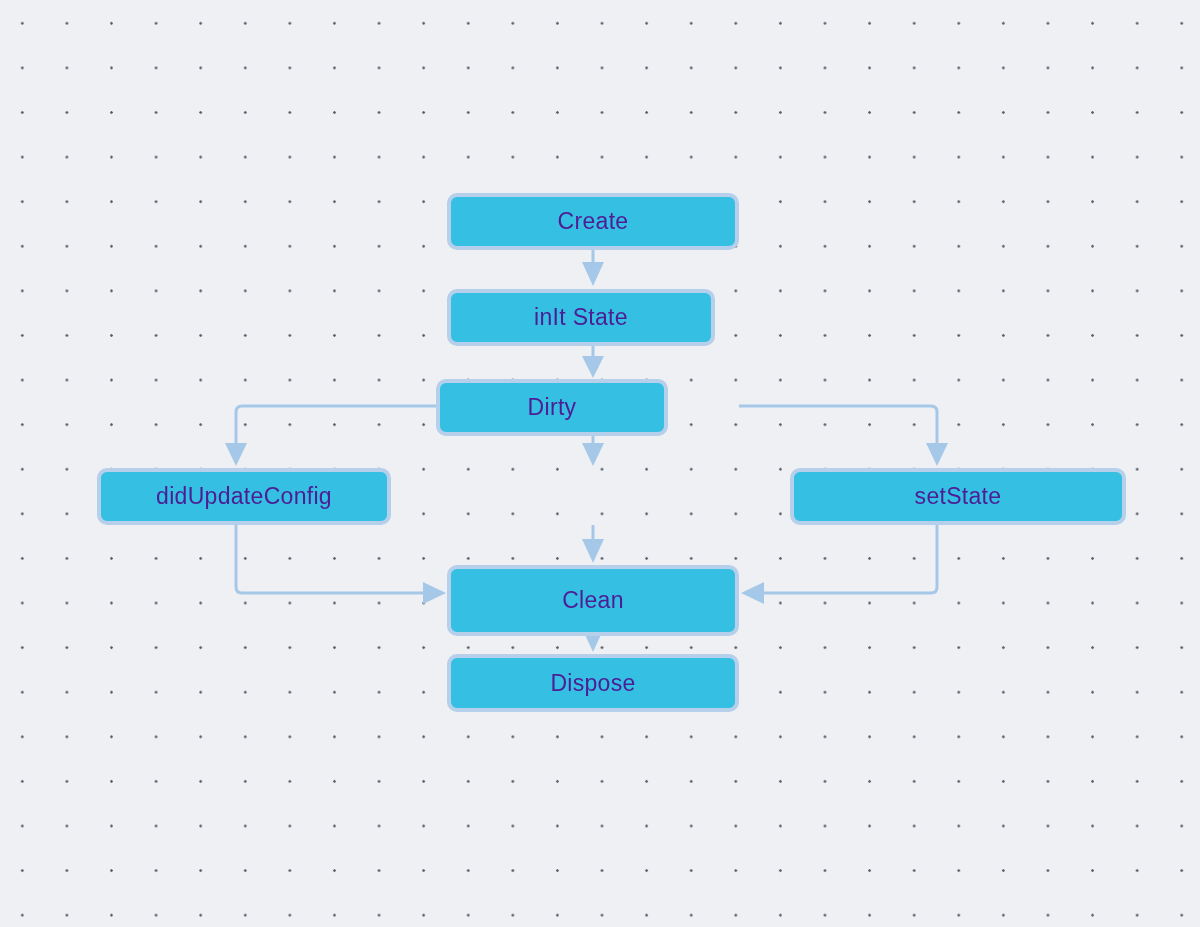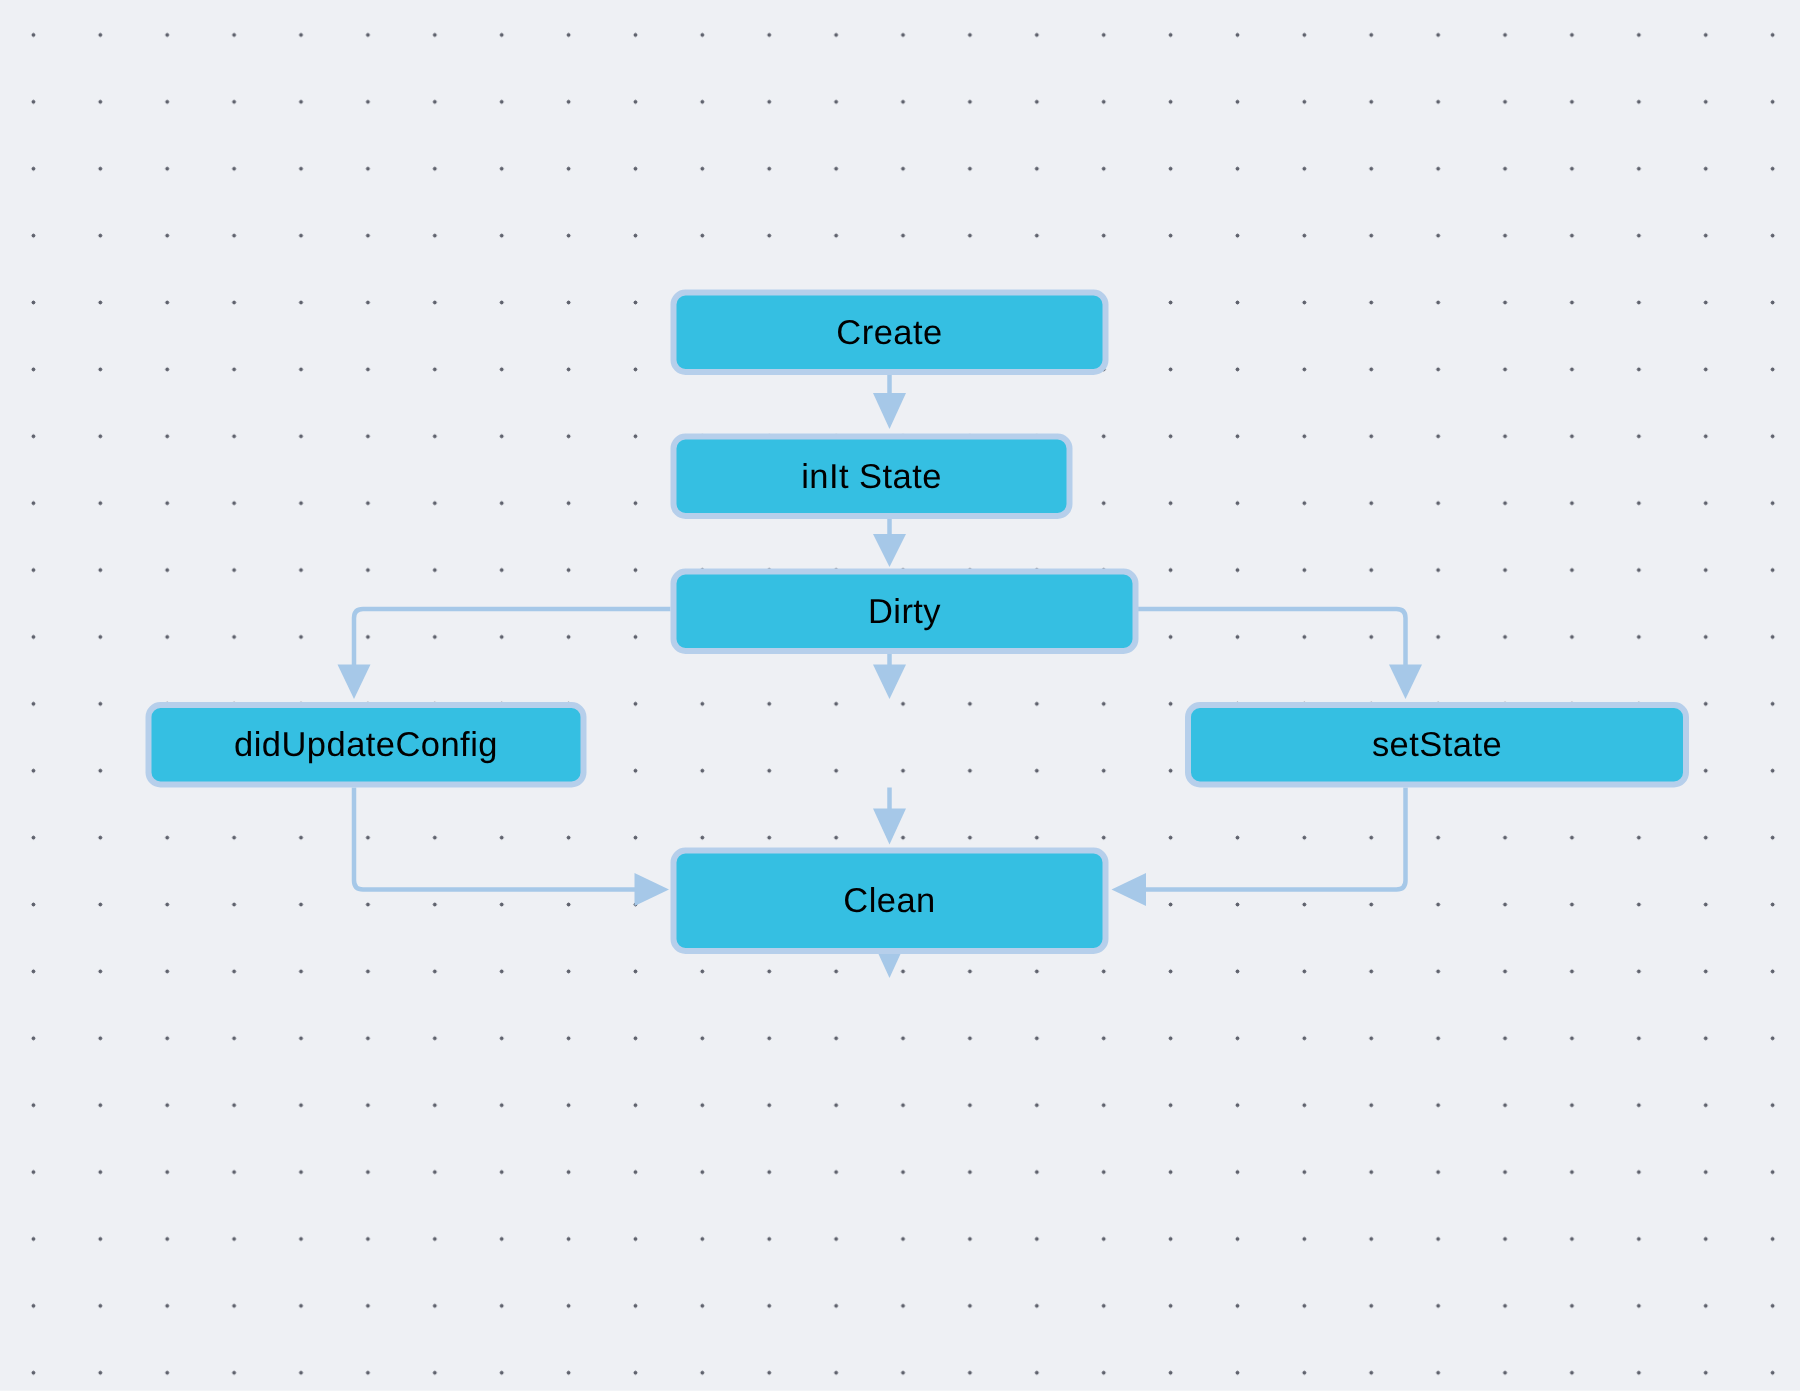--- a/index.html
+++ b/index.html
@@ -37,28 +37,28 @@
     background: #35bfe2;
     border: 4px solid #b6cfeb;
     border-radius: 10px;
     display: flex;
     align-items: center;
     justify-content: center;
     cursor: default;
   }
   .node-label {
     font-size: 23px;
-    color: #000000;
+    color: #4c1d95;
     letter-spacing: 0.3px;
     white-space: nowrap;
   }
   
   #node-create            { left: 447px; top: 193px; width: 292px; height: 57px; }
   #node-init-state        { left: 447px; top: 289px; width: 268px; height: 57px; }
-  #node-dirty             { left: 447px; top: 379px; width: 312px; height: 57px; }
+  #node-dirty             { left: 436px; top: 379px; width: 232px; height: 57px; }
   #node-did-update-config { left:  97px; top: 468px; width: 294px; height: 57px; }
   #node-build             { left: 447px; top: 468px; width: 292px; height: 57px; }
   #node-set-state         { left: 790px; top: 468px; width: 336px; height: 57px; }
   #node-clean             { left: 447px; top: 565px; width: 292px; height: 71px; }
   #node-dispose           { left: 447px; top: 654px; width: 292px; height: 58px; }
 </style>
 </head>
 <body>
 
 <div id="canvas">
@@ -129,14 +129,17 @@
 
 
   <div class="node" id="node-set-state">
     <span class="node-label">setState</span>
   </div>
 
   <div class="node" id="node-clean">
     <span class="node-label">Clean</span>
   </div>
 
+  <div class="node" id="node-dispose">
+    <span class="node-label">Dispose</span>
+  </div>
 
 </div>
 
 </body></html>

